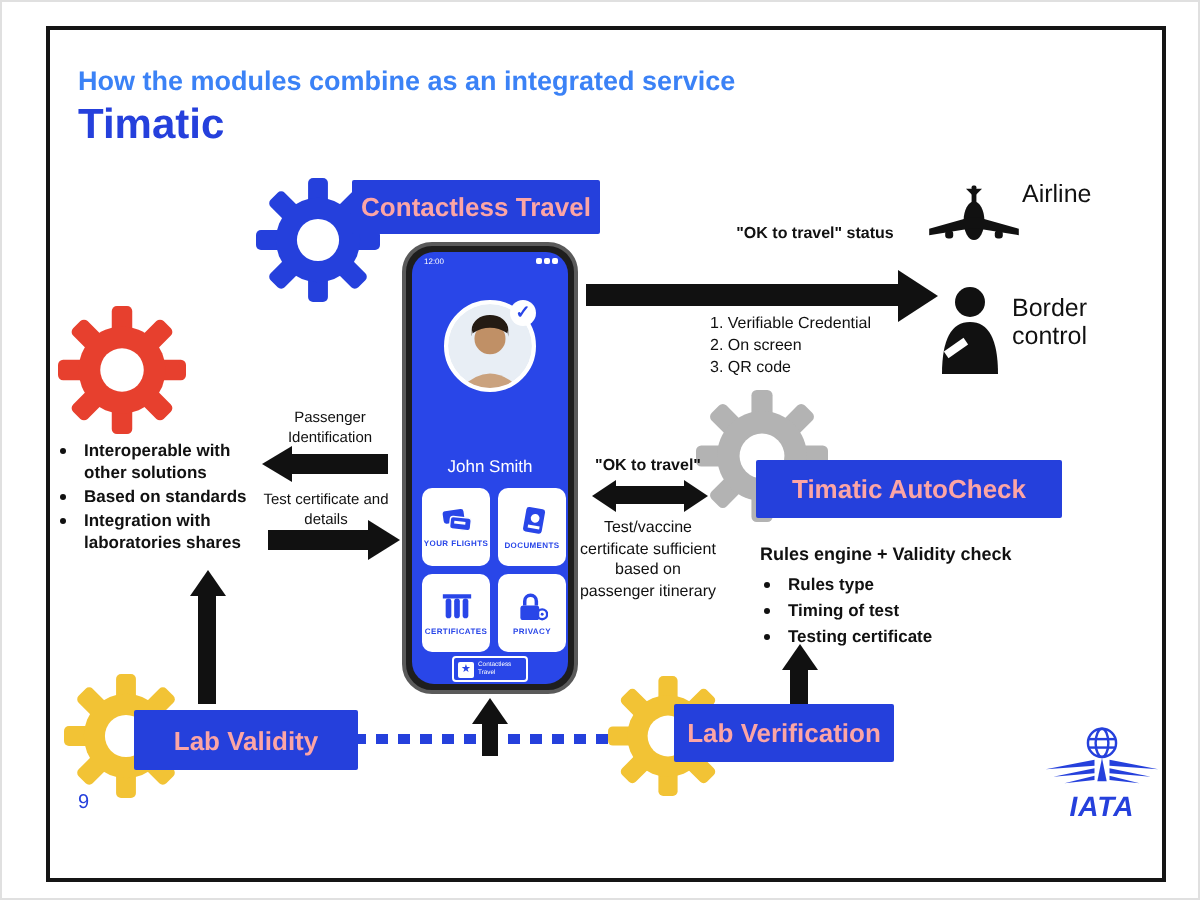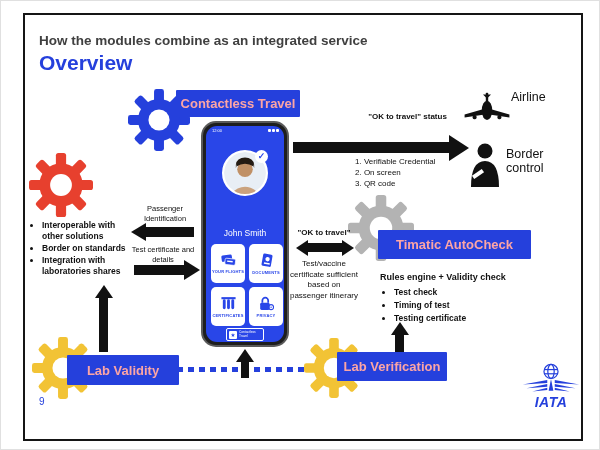--- a/index.html
+++ b/index.html
@@ -1,21 +1,21 @@
 <!DOCTYPE html>
 <html style="--blue: #2540DC; --phoneblue: #2946E8; --red: #E7402E; --yellow: #F2C335; --gray: #B3B3B3; --ink: #111111;"><head>
 <meta charset="utf-8">
 <style>
   html,body{margin:0;padding:0;background:#fff;}
   .canvas{position:relative;width:600px;height:450px;background:#fff;overflow:hidden;
           font-family:"Liberation Sans",sans-serif;border:1px solid #e0e0e0;box-sizing:border-box;}
   .slide{position:absolute;left:22px;top:12px;width:556px;height:424px;background:#fff;
          border:2px solid #151515;}
   .abs{position:absolute;}
-  .title{font-size:13.5px;font-weight:bold;color:#404040;}
+  .title{font-size:13.5px;font-weight:bold;color:#3b82f6;}
   .subtitle{font-size:21px;font-weight:bold;color:var(--blue);}
   .box{position:absolute;background:var(--blue);color:#fca5a5;font-weight:bold;font-size:13px;
        display:flex;align-items:center;justify-content:center;z-index:4;border-radius:1px;}
   .gear{position:absolute;z-index:2;}
   
   .ar{position:absolute;background:var(--ink);z-index:3;}
   .ar-r::after{content:"";position:absolute;left:100%;top:50%;transform:translateY(-50%);
       border-left:16px solid var(--ink);border-top:10px solid transparent;border-bottom:10px solid transparent;}
   .ar-r.big::after{border-left-width:20px;border-top-width:13px;border-bottom-width:13px;}
   .ar-l::before{content:"";position:absolute;right:100%;top:50%;transform:translateY(-50%);
@@ -80,21 +80,21 @@
           <circle cx="50" cy="50" r="34"></circle>
         </g>
         <circle cx="50" cy="50" r="17" fill="#ffffff"></circle>
       </g>
     </defs>
   </svg>
 
   <div class="slide">
 
     <div class="abs title" style="left:14px;top:18px;">How the modules combine as an integrated service</div>
-    <div class="abs subtitle" style="left:14px;top:36px;">Overview</div>
+    <div class="abs subtitle" style="left:14px;top:36px;">Timatic</div>
 
     <svg class="gear" viewBox="0 0 100 100" style="left:103px;top:74px;width:62px;height:62px;color:var(--blue);">
         <use href="#gear"></use>
       </svg>
     <div class="box" style="left:151px;top:75px;width:124px;height:27px;">Contactless Travel</div>
 
     <div class="phone">
       <div class="screen">
         <div class="ptime">12:00</div>
         <div class="psig">
@@ -189,42 +189,42 @@
       <rect x="4" y="29" width="12" height="4" fill="#fff" transform="rotate(-35 10 31)"></rect>
     </svg>
     <div class="note actor-label" style="left:481px;top:133px;width:62px;">Border control</div>
 
     <svg class="gear" viewBox="0 0 100 100" style="left:4px;top:138px;width:64px;height:64px;color:var(--red);">
         <use href="#gear"></use>
       </svg>
     <div class="note" style="left:8px;top:205px;width:102px;font-size:8.5px;line-height:11px;">
       <ul class="blist">
         <li>Interoperable with other solutions</li>
-        <li>Border on standards</li>
+        <li>Based on standards</li>
         <li>Integration with laboratories shares</li>
       </ul>
     </div>
 
     <div class="note ctr" style="left:104px;top:189px;width:72px;font-size:7.5px;line-height:9.5px;">Passenger Identification</div>
     <div class="ar ar-l" style="left:121px;top:212px;width:48px;height:10px;"></div>
     <div class="note ctr" style="left:102px;top:230px;width:72px;font-size:7.5px;line-height:9.5px;">Test certificate and details</div>
     <div class="ar ar-r" style="left:109px;top:250px;width:50px;height:10px;"></div>
 
     <div class="note ctr" style="left:263px;top:213px;width:72px;font-size:8px;font-weight:bold;">"OK to travel"</div>
     <div class="ar ar-dbl" style="left:283px;top:228px;width:34px;height:9px;"></div>
     <div class="note ctr" style="left:264px;top:244px;width:70px;font-size:8px;line-height:10.5px;">Test/vaccine certificate sufficient based on passenger itinerary</div>
 
     <svg class="gear" viewBox="0 0 100 100" style="left:323px;top:180px;width:66px;height:66px;color:var(--gray);">
         <use href="#gear"></use>
       </svg>
     <div class="box" style="left:353px;top:215px;width:153px;height:29px;">Timatic AutoCheck</div>
     <div class="note" style="left:355px;top:257px;font-size:9px;font-weight:bold;">Rules engine + Validity check</div>
     <div class="note" style="left:360px;top:271px;width:140px;font-size:8.5px;line-height:12px;">
       <ul class="blist">
-        <li>Test check</li>
+        <li>Rules type</li>
         <li>Timing of test</li>
         <li>Testing certificate</li>
       </ul>
     </div>
 
     <svg class="gear" viewBox="0 0 100 100" style="left:7px;top:322px;width:62px;height:62px;color:var(--yellow);">
         <use href="#gear"></use>
       </svg>
     <div class="box" style="left:42px;top:340px;width:112px;height:30px;">Lab Validity</div>
     <div class="ar ar-up" style="left:74px;top:283px;width:9px;height:54px;"></div>

